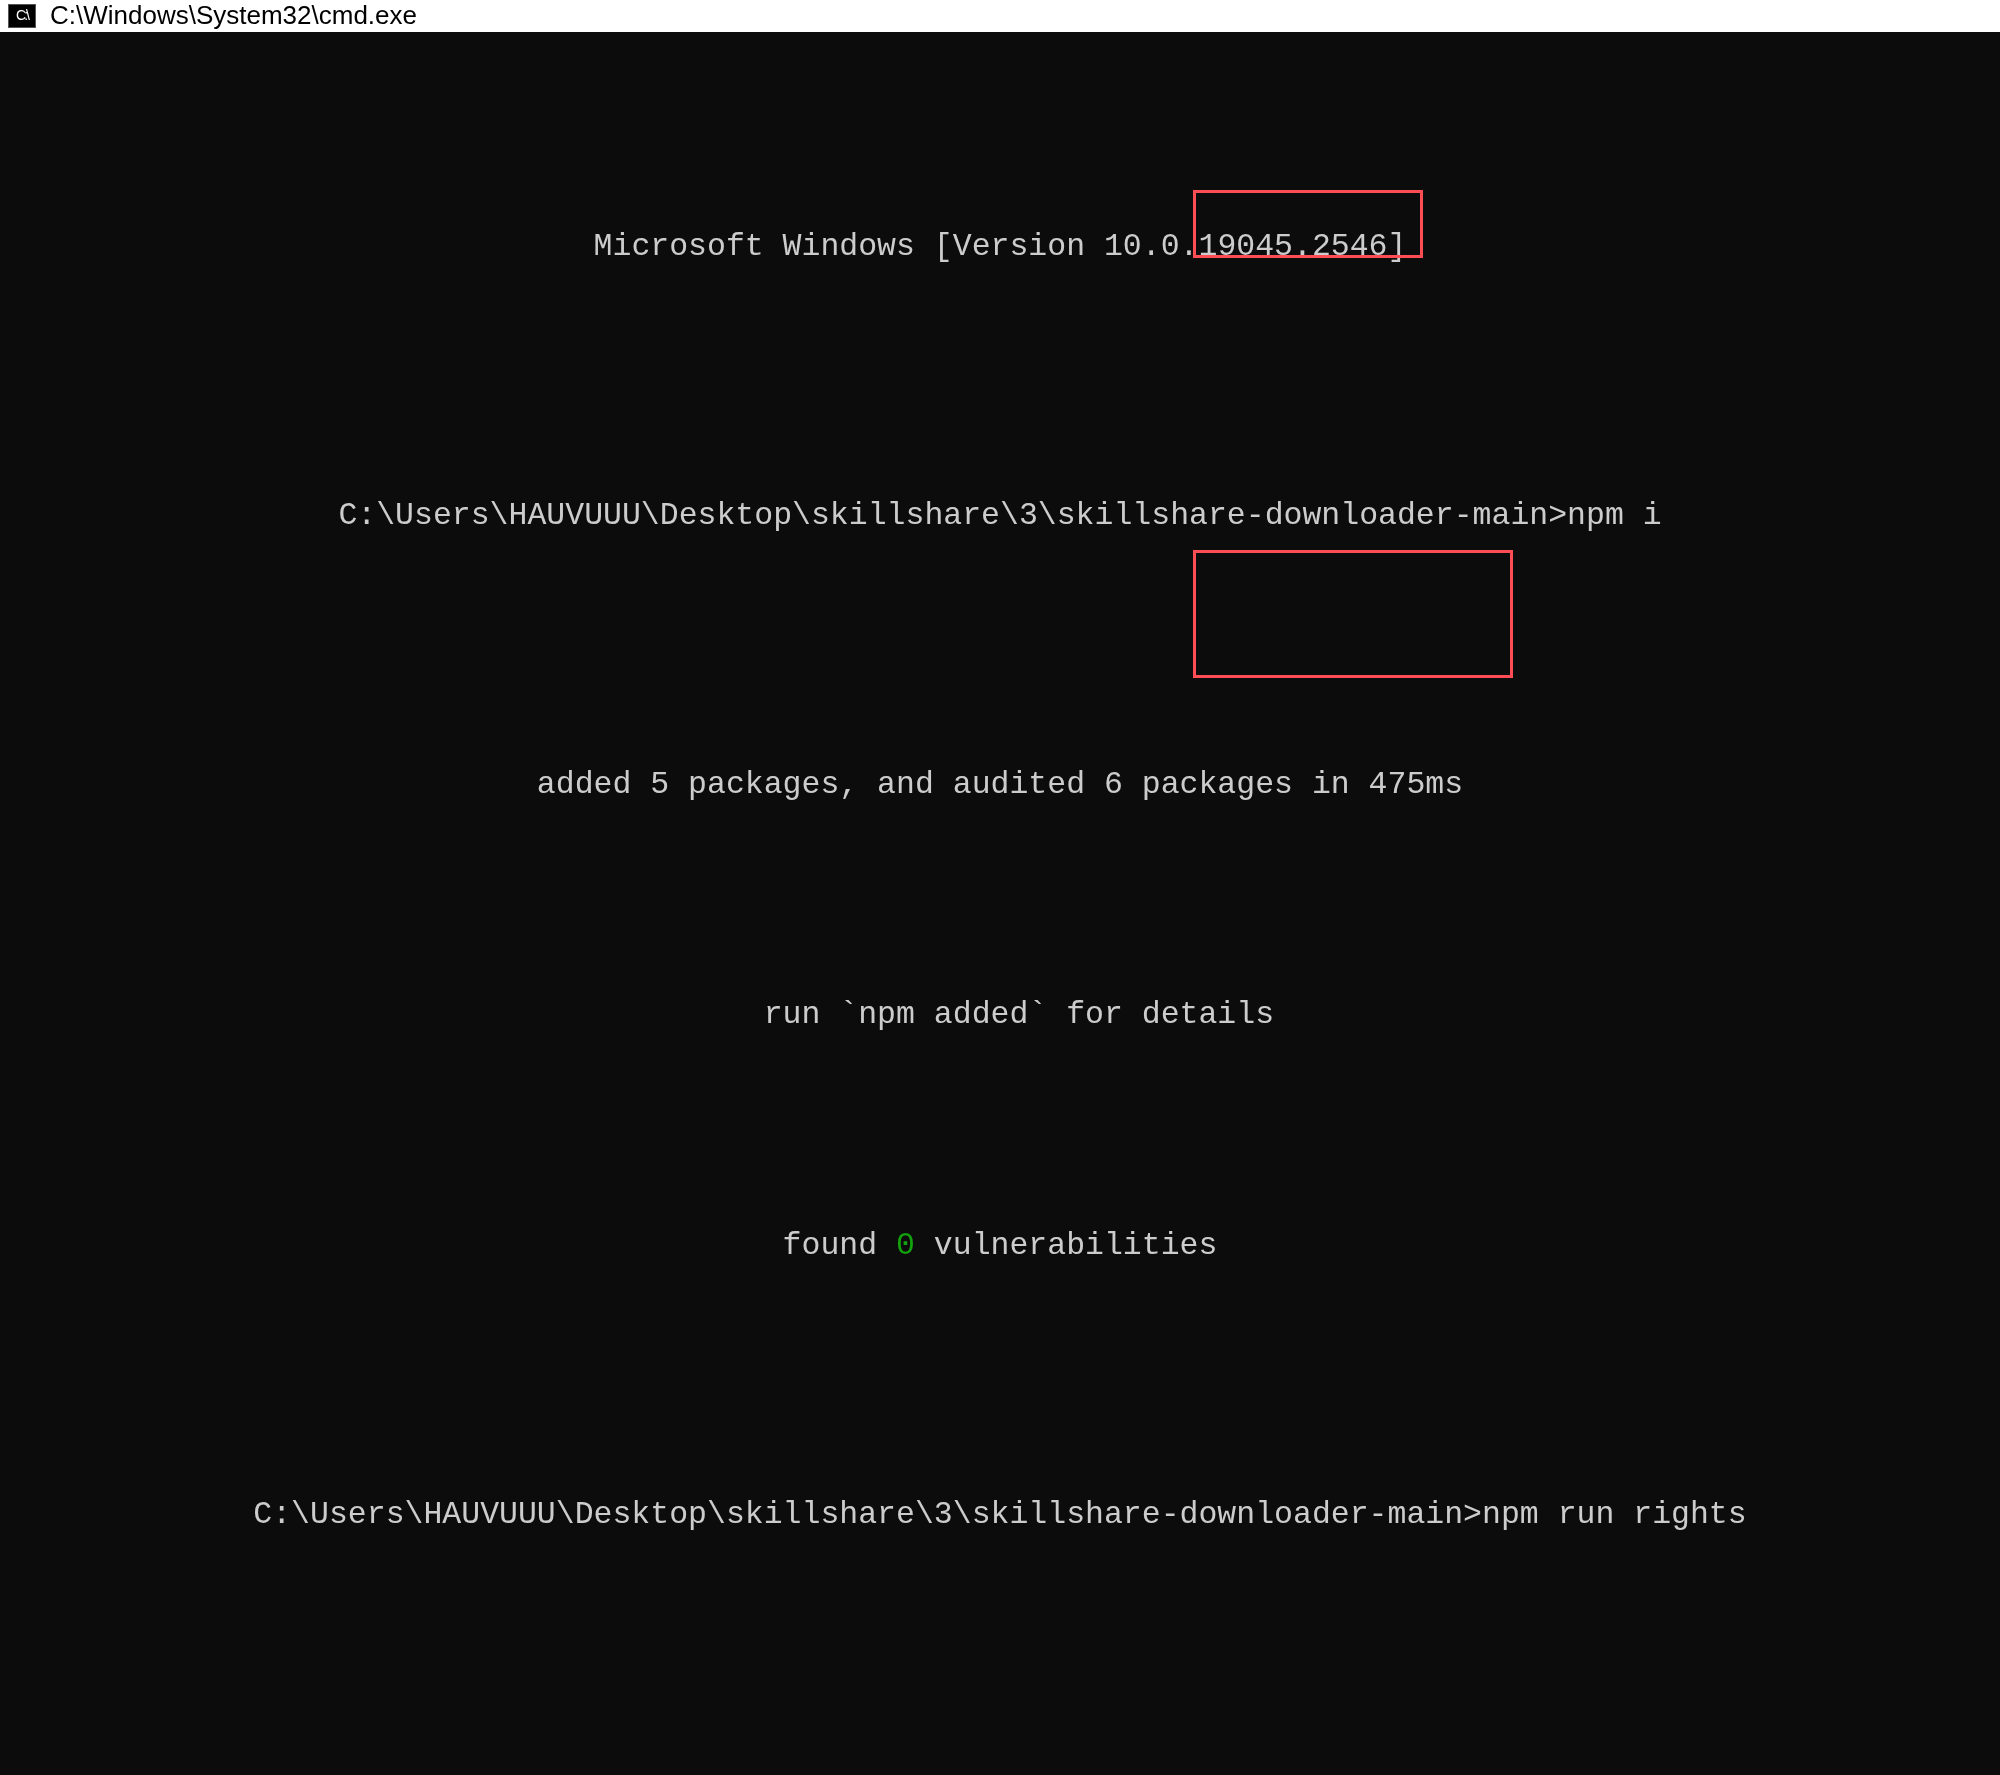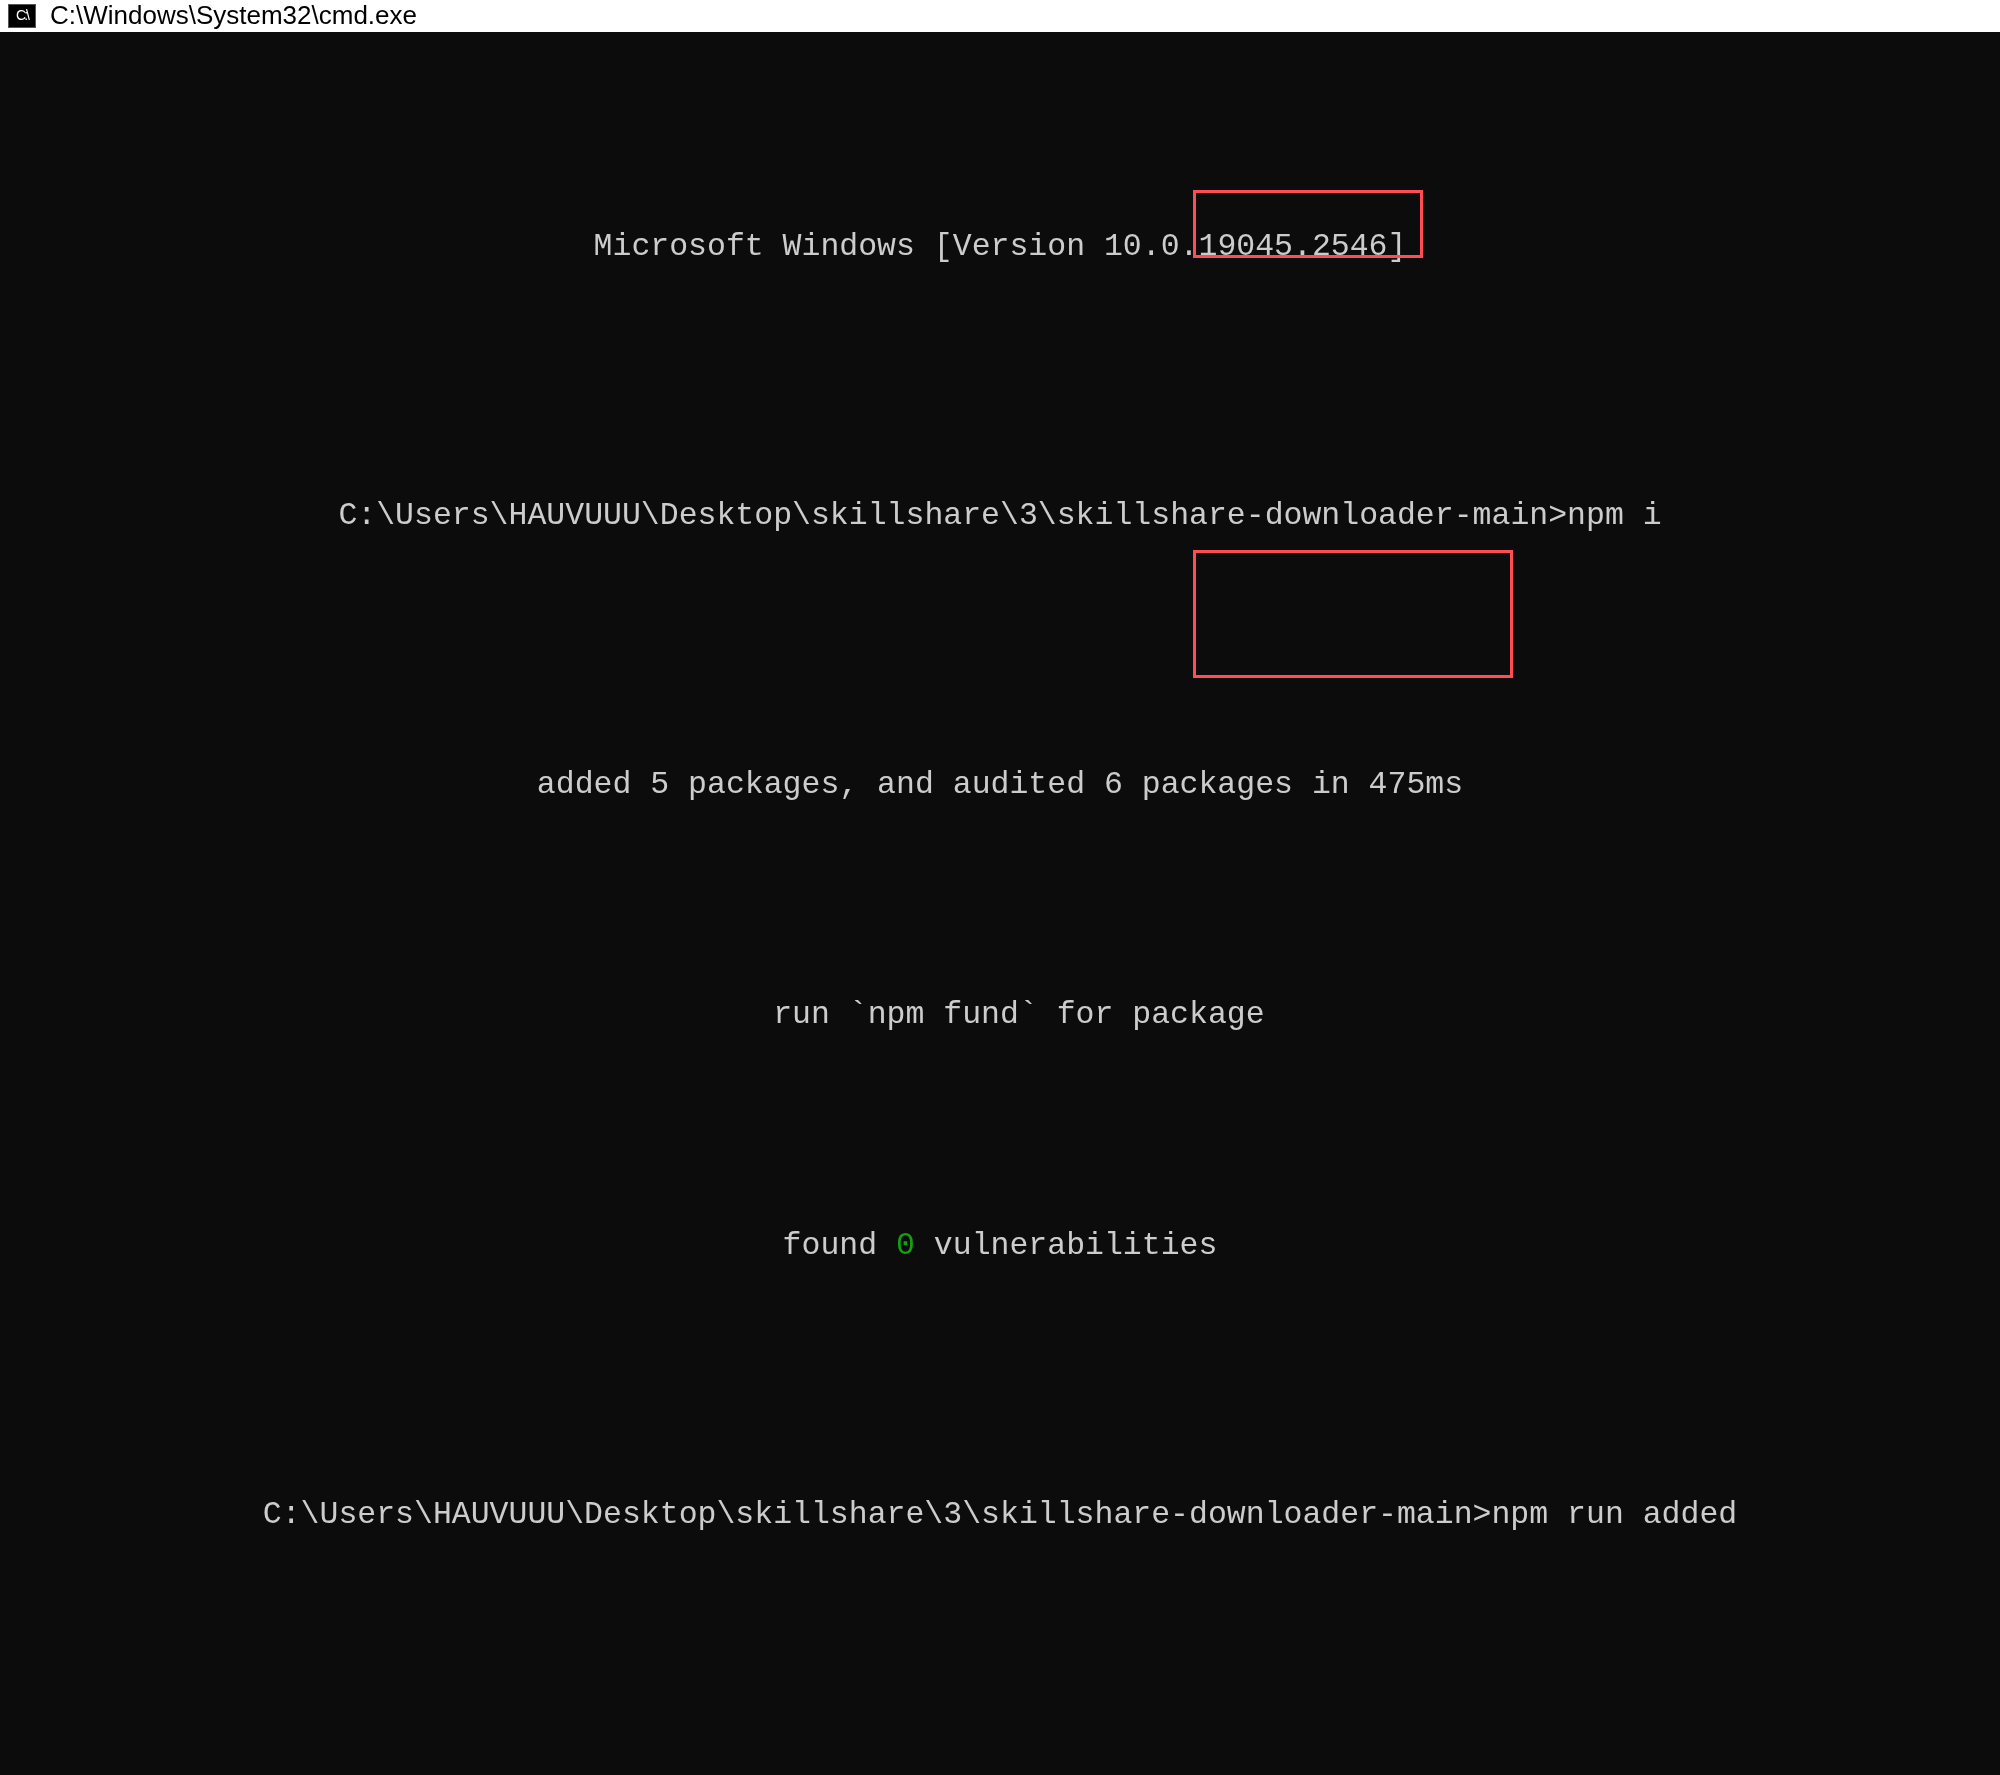--- a/index.html
+++ b/index.html
@@ -33,26 +33,26 @@
     <div class="hl-box1 pos2"></div>
 
     <span class="ln">Microsoft Windows [Version 10.0.19045.2546]</span>
     <span class="ln"> </span>
 
     <span class="ln"><span>C:\Users\HAUVUUU\Desktop\skillshare\3\skillshare-downloader-main&gt;</span><span>npm i</span></span>
     <span class="ln"> </span>
 
     <span class="ln">added 5 packages, and audited 6 packages in 475ms</span>
     <span class="ln"> </span>
-    <span class="ln">  run `npm fund` for package</span>
+    <span class="ln">  run `npm added` for details</span>
     <span class="ln"> </span>
     <span class="ln"><span>found </span><span class="green">0</span><span> vulnerabilities</span></span>
     <span class="ln"> </span>
 
-    <span class="ln"><span>C:\Users\HAUVUUU\Desktop\skillshare\3\skillshare-downloader-main&gt;</span><span>npm run added</span></span>
+    <span class="ln"><span>C:\Users\HAUVUUU\Desktop\skillshare\3\skillshare-downloader-main&gt;</span><span>npm run rights</span></span>
     
     
     
     
 
     
 
     
     
     

